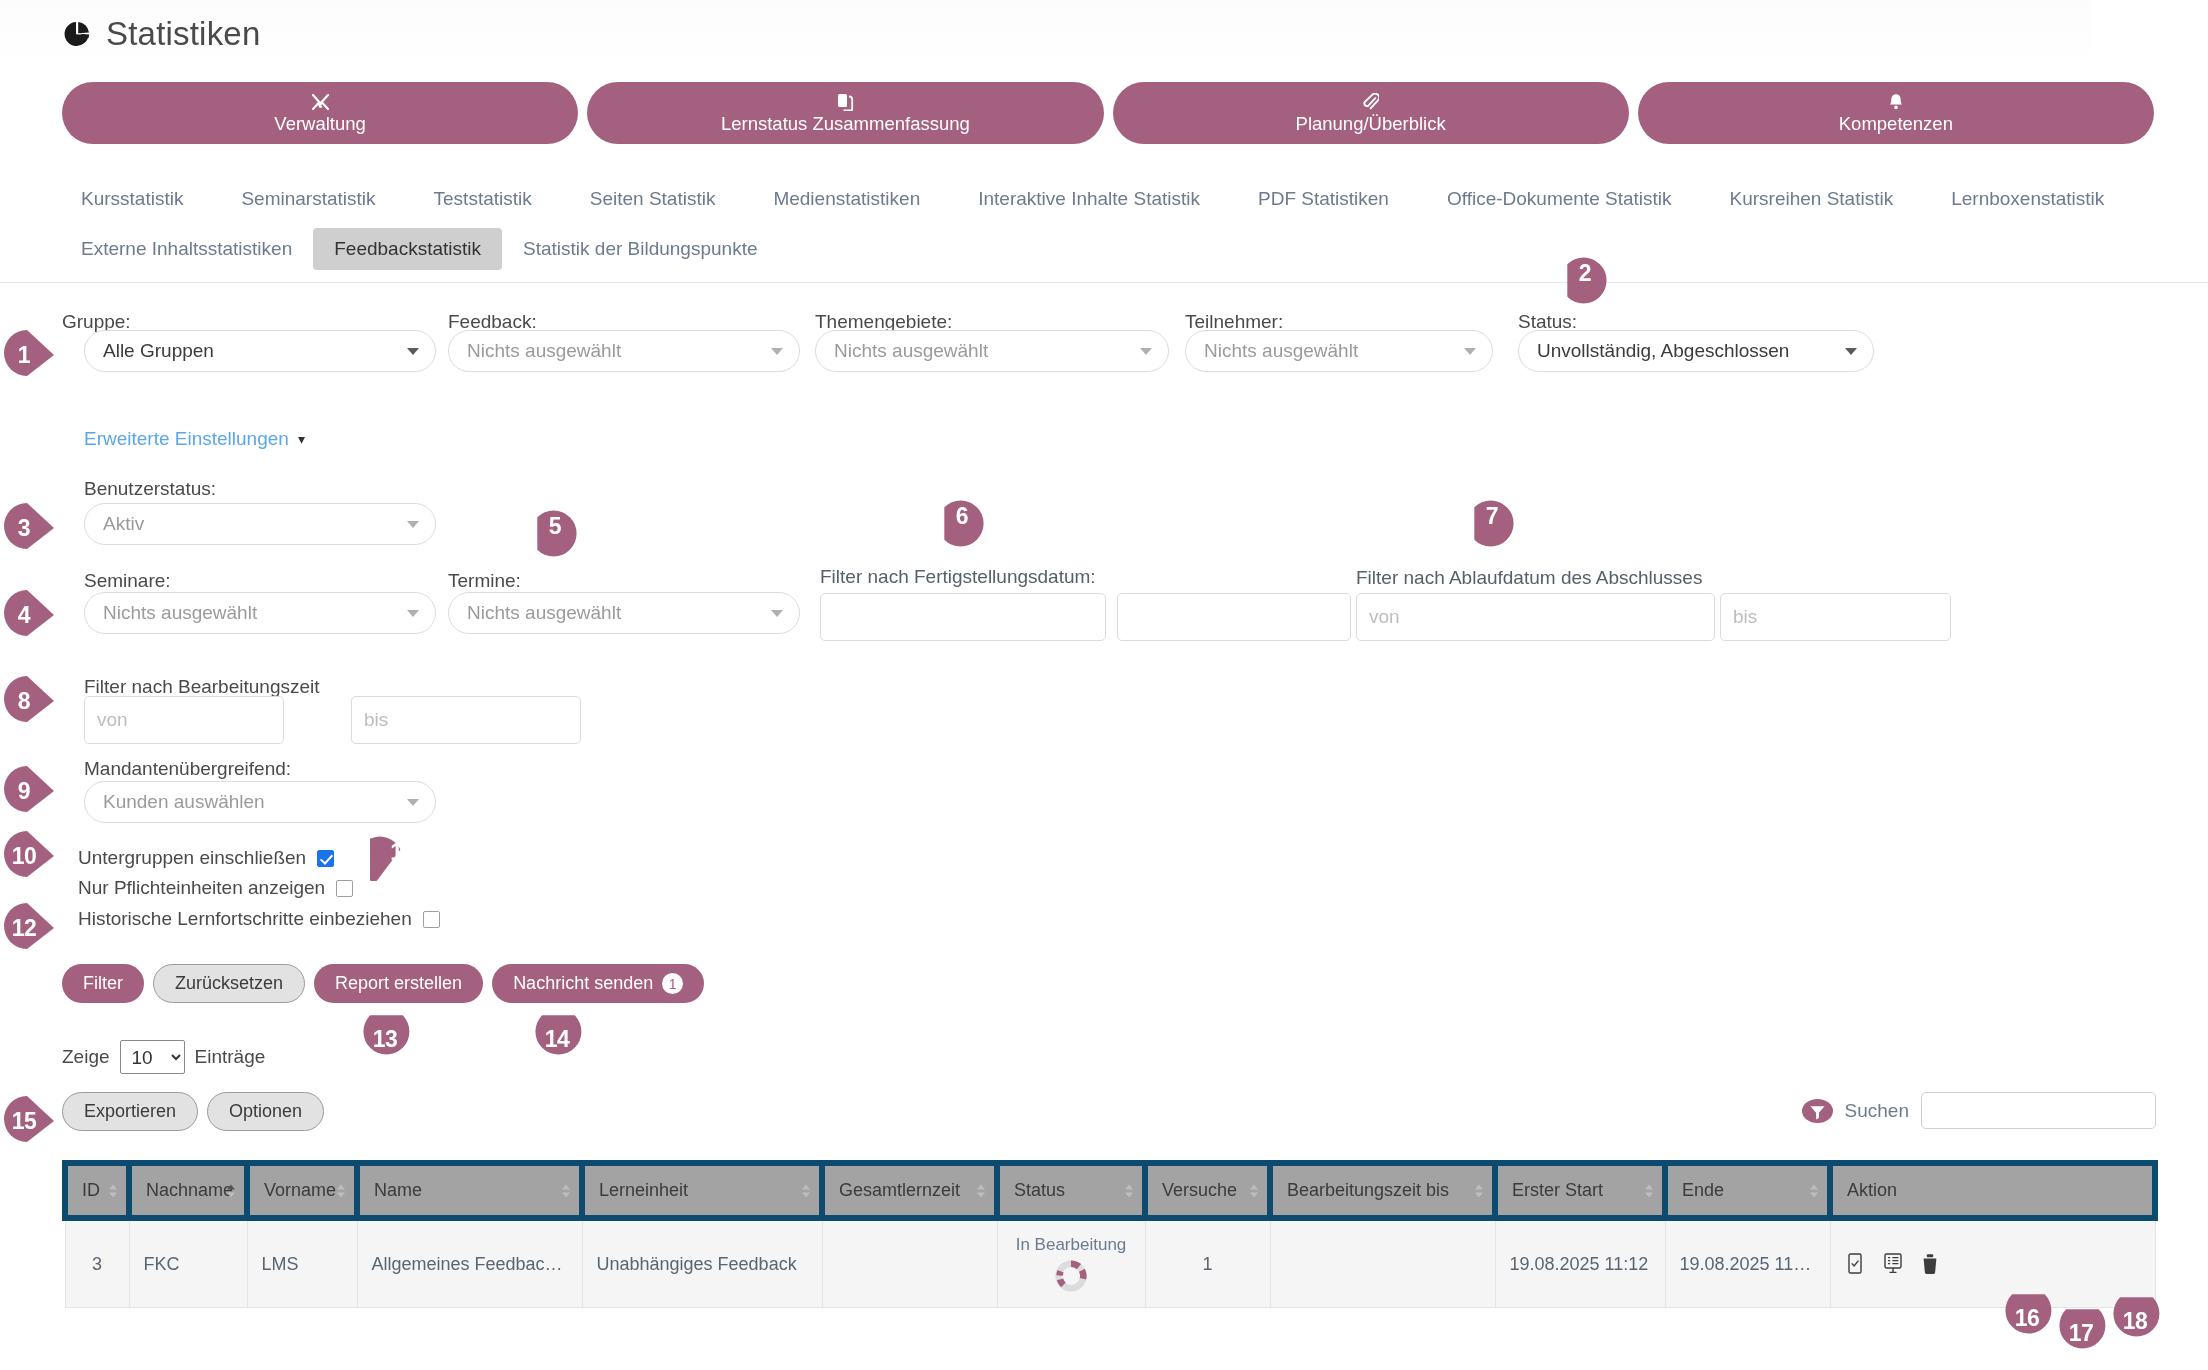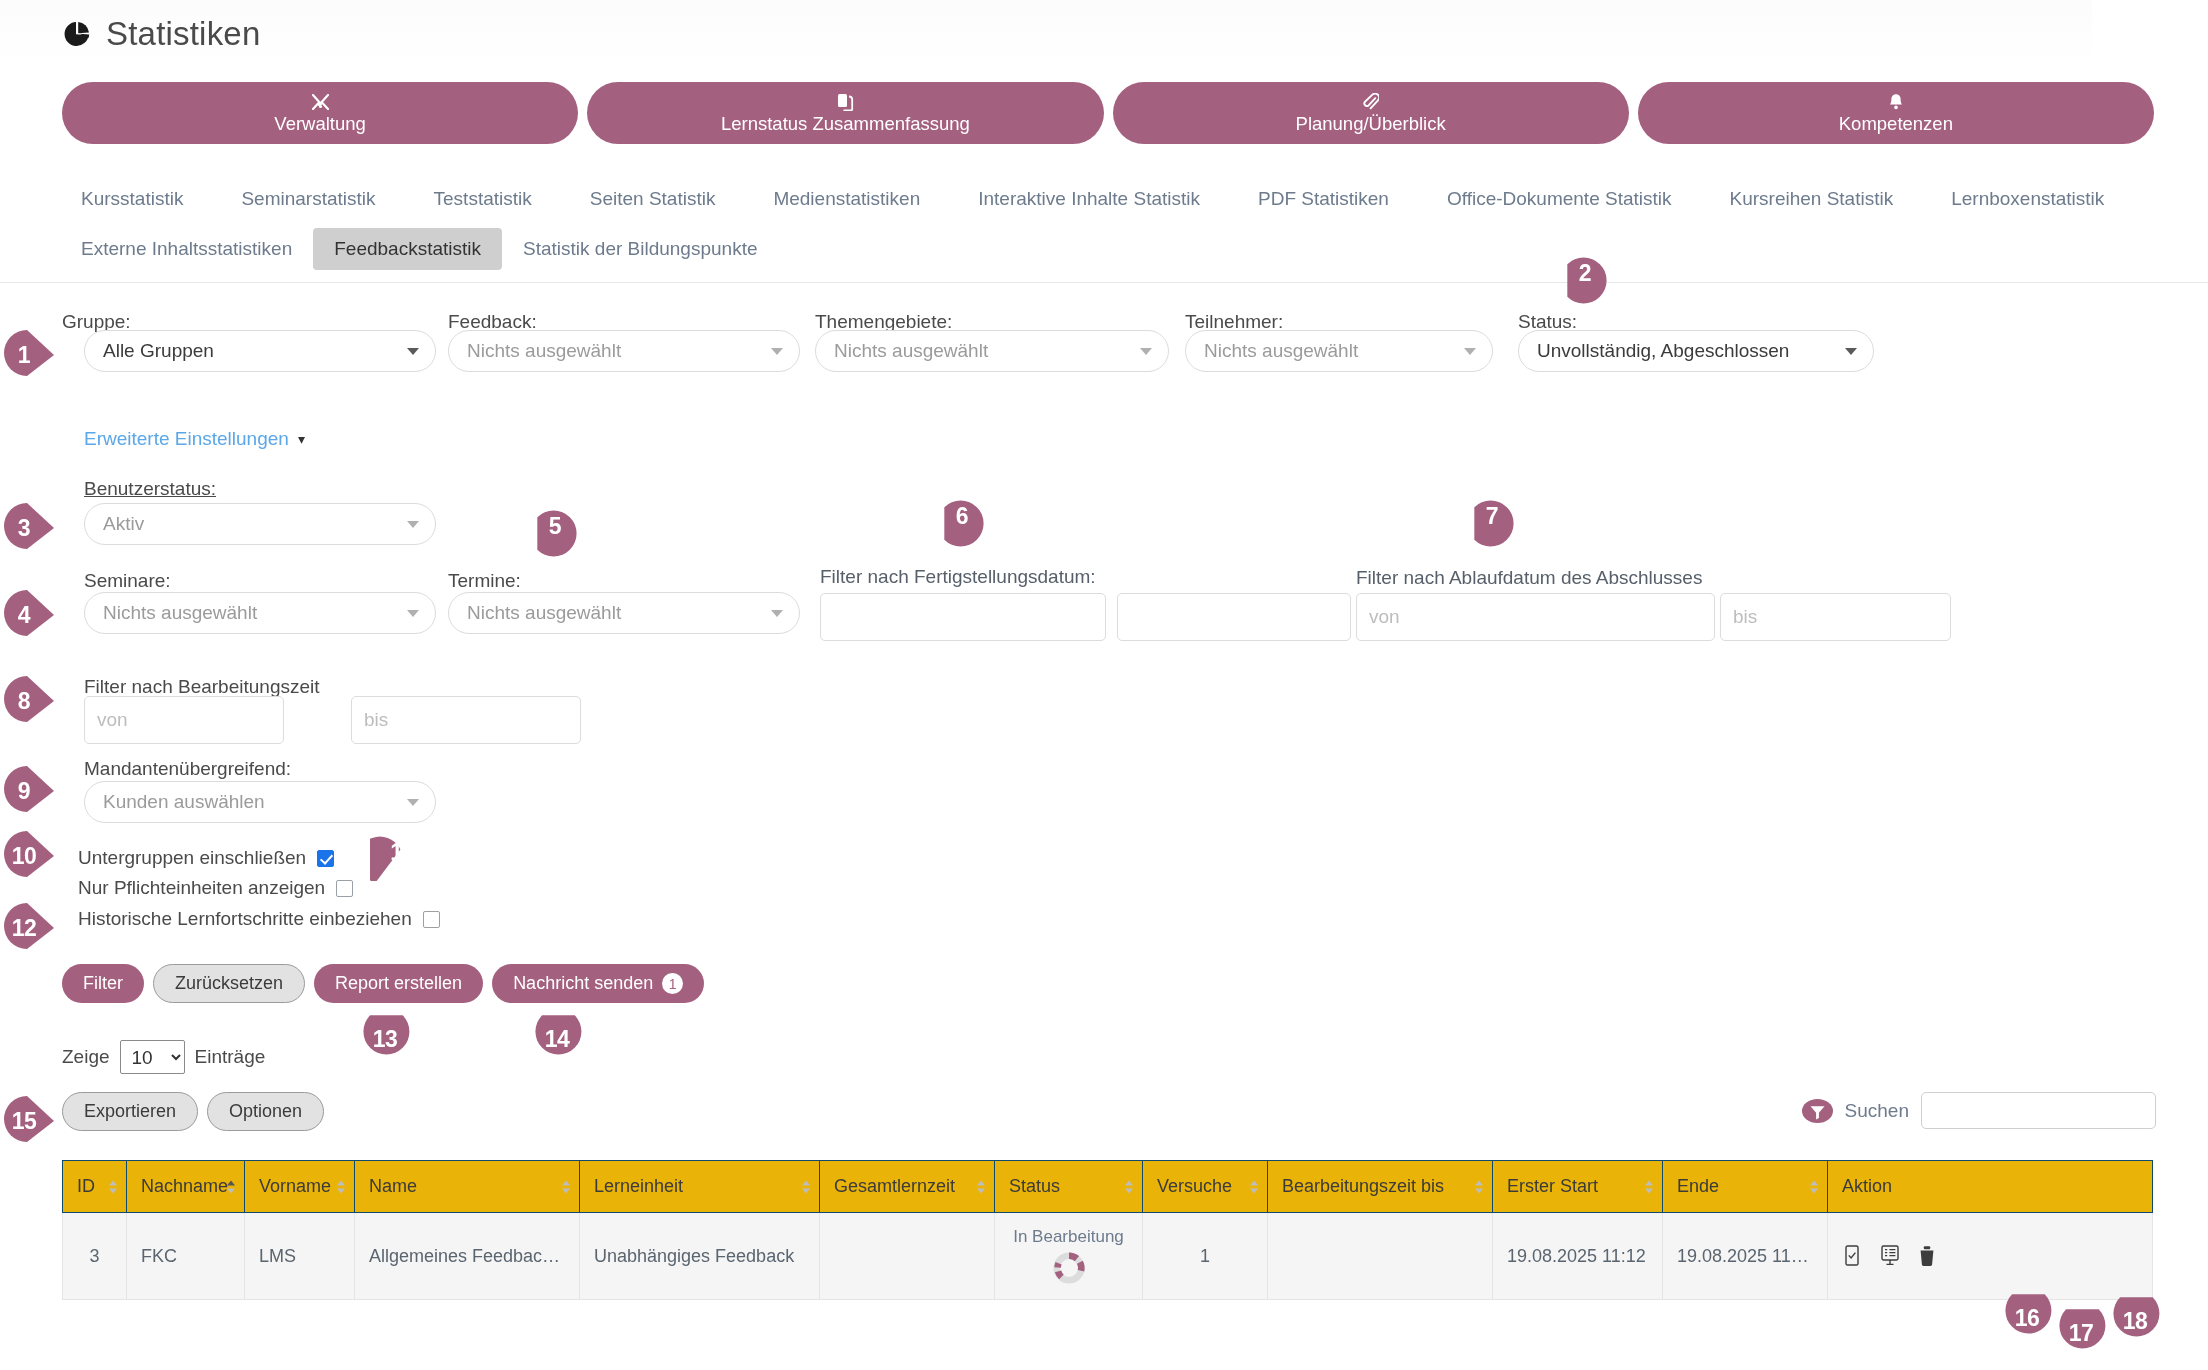--- a/index.html
+++ b/index.html
@@ -109,21 +109,21 @@
   .searchbar { position:absolute; right:52px; top:1092px; display:flex; align-items:center; gap:12px; }
   .funnel-icon { width:31px; height:24px; display:flex; align-items:center; justify-content:center; }
   .search-label { font-size:19px; color:#6d7b8d; }
   .search-input { width:235px; height:37px; border:1px solid #cfcfcf; border-radius:5px; background:#fff;
                   font-size:18px; padding:0 10px; font-family:"Liberation Sans", sans-serif; }
 
   
   .tbl-wrap { position:absolute; left:62px; top:1160px; width:2090px; }
   table.dt { border-collapse:collapse; width:2090px; table-layout:fixed; }
   table.dt th {
-    background:#eab308; border:1px solid #0c4a6e; font-size:18px; color:#3b3b3b;
+    background:#a3a3a3; border:6px solid #0c4a6e; font-size:18px; color:#3b3b3b;
     font-weight:400; text-align:left; padding:14px 10px 14px 14px; height:52px;
     position:relative; cursor:pointer; white-space:nowrap; overflow:hidden;
   }
   table.dt th .sortwrap { position:absolute; right:9px; top:50%; transform:translateY(-50%);
      display:flex; flex-direction:column; gap:3px; }
   .sarrow-up { width:0;height:0;border-left:4px solid transparent;border-right:4px solid transparent;border-bottom:5px solid #bdbdbd; }
   .sarrow-dn { width:0;height:0;border-left:4px solid transparent;border-right:4px solid transparent;border-top:5px solid #bdbdbd; }
   th.sorted-asc .sarrow-up { border-bottom-color:#555; }
   table.dt td {
     background:#f5f5f5; border:1px solid #e4e4e4; font-size:18px; color:#5a6570;
@@ -251,21 +251,21 @@
   <div class="sel" style="left:1518px;top:330px; width:356px;">
     <span class="sel-val filled">Unvollständig, Abgeschlossen</span>
     <span class="caret"></span>
   </div>
 
   <div class="adv-link" style="left:84px; top:428px;">
     <span>Erweiterte Einstellungen</span>
     <span class="adv-chevron">▾</span>
   </div>
 
-  <div class="lbl" style="left:84px; top:478px;text-decoration:underline;">Benutzerstatus:</div>
+  <div class="lbl" style="left:84px; top:478px;">Benutzerstatus:</div>
   <div class="sel" style="left:84px; top:503px; width:352px;">
     <span class="sel-val ph">Aktiv</span>
     <span class="caret light"></span>
   </div>
 
   <div class="lbl" style="left:84px;  top:570px;">Seminare:</div>
   <div class="sel" style="left:84px;  top:592px; width:352px;">
     <span class="sel-val ph">Nichts ausgewählt</span>
     <span class="caret light"></span>
   </div>

